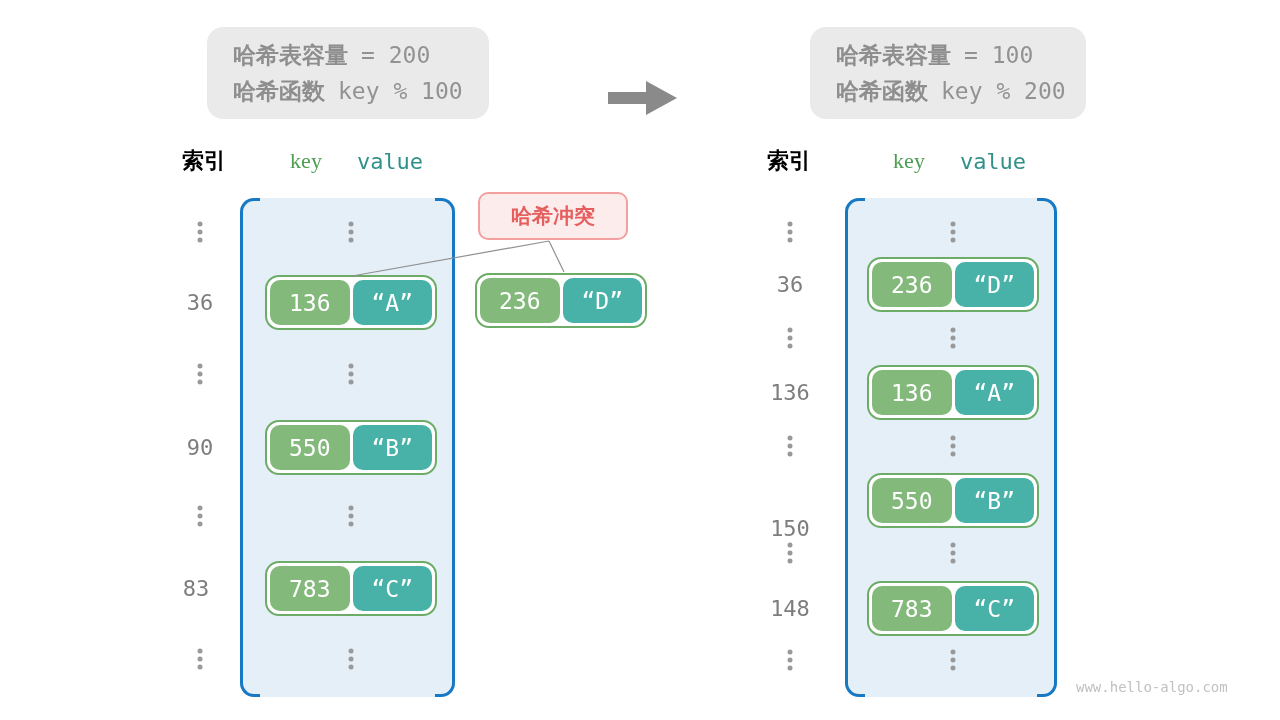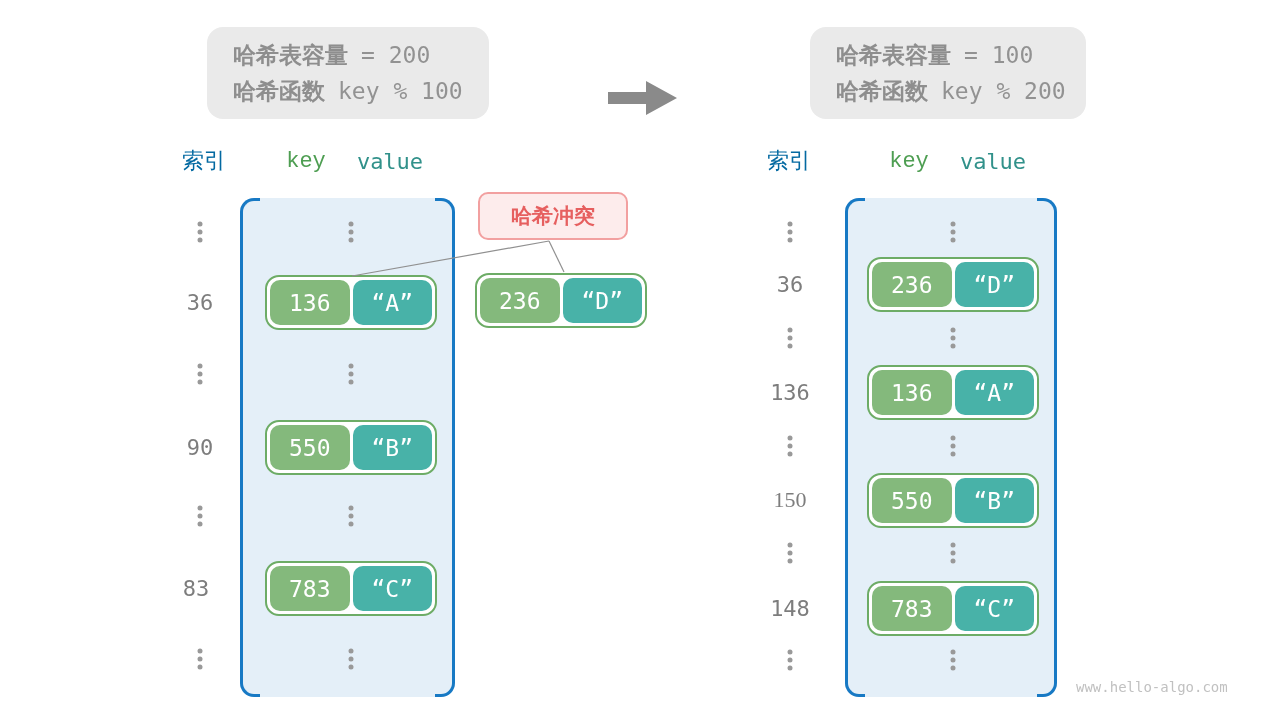--- a/index.html
+++ b/index.html
@@ -21,22 +21,22 @@
 
   
   .expand-title {
     position:absolute; left:642px; top:33px; transform:translateX(-50%);
     font-weight:700; font-size:24px; color:#2b2b2b; white-space:nowrap; letter-spacing:1px;
   }
   .arrow-wrap { position:absolute; left:607px; top:80px; width:72px; height:36px; }
 
   
   .hdr { position:absolute; transform:translate(-50%,-50%); font-size:22px; white-space:nowrap; }
-  .hdr-index { color:#0369a1; font-weight:400; }
-  .hdr-key   { font-family:Liberation Mono, monospace; color:#4e9e52; }
+  .hdr-index { color:#000000; font-weight:700; }
+  .hdr-key   { font-family:Liberation Serif, serif; color:#4e9e52; }
   .hdr-value { font-family:"DejaVu Sans Mono", monospace; color:#31918a; }
 
   
   .table-box { position:absolute; background:#e4eff8; border-radius:14px; }
   .table-box::before, .table-box::after {
     content:""; position:absolute; top:0; bottom:0; width:17px;
     border:3px solid #1779c4;
   }
   .table-box::before { left:0; border-right:none; border-radius:14px 0 0 14px; }
   .table-box::after  { right:0; border-left:none; border-radius:0 14px 14px 0; }
@@ -208,21 +208,21 @@
       <i></i>
       <i></i>
       <i></i>
     </div>
   <div class="idx" style="left:790px; top:392px;">136</div>
   <div class="vdots" style="left:790px; top:446px;">
       <i></i>
       <i></i>
       <i></i>
     </div>
-  <div class="idx" style="left:790px; top:500px;font-family:Liberation Serif, serif;">150</div>
+  <div class="idx" style="left:790px; top:528px;">150</div>
   <div class="vdots" style="left:790px; top:553px;">
       <i></i>
       <i></i>
       <i></i>
     </div>
   <div class="idx" style="left:790px; top:608px;">148</div>
   <div class="vdots" style="left:790px; top:660px;">
       <i></i>
       <i></i>
       <i></i>

